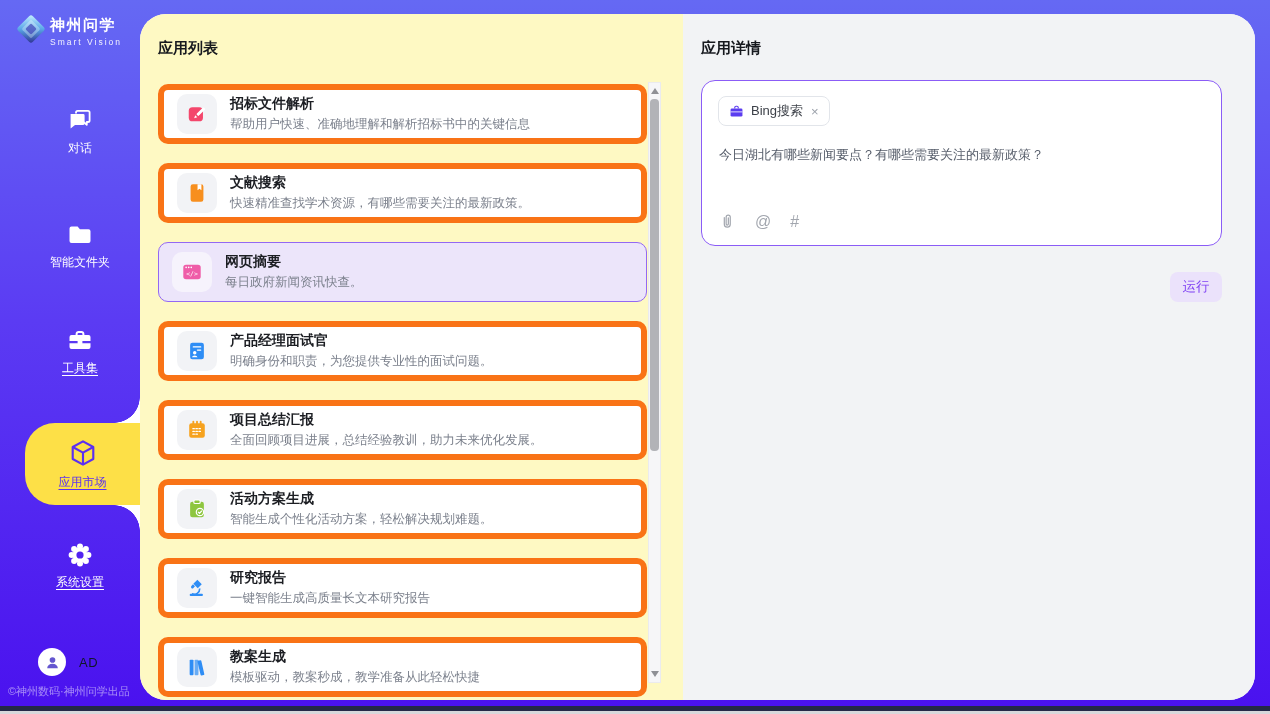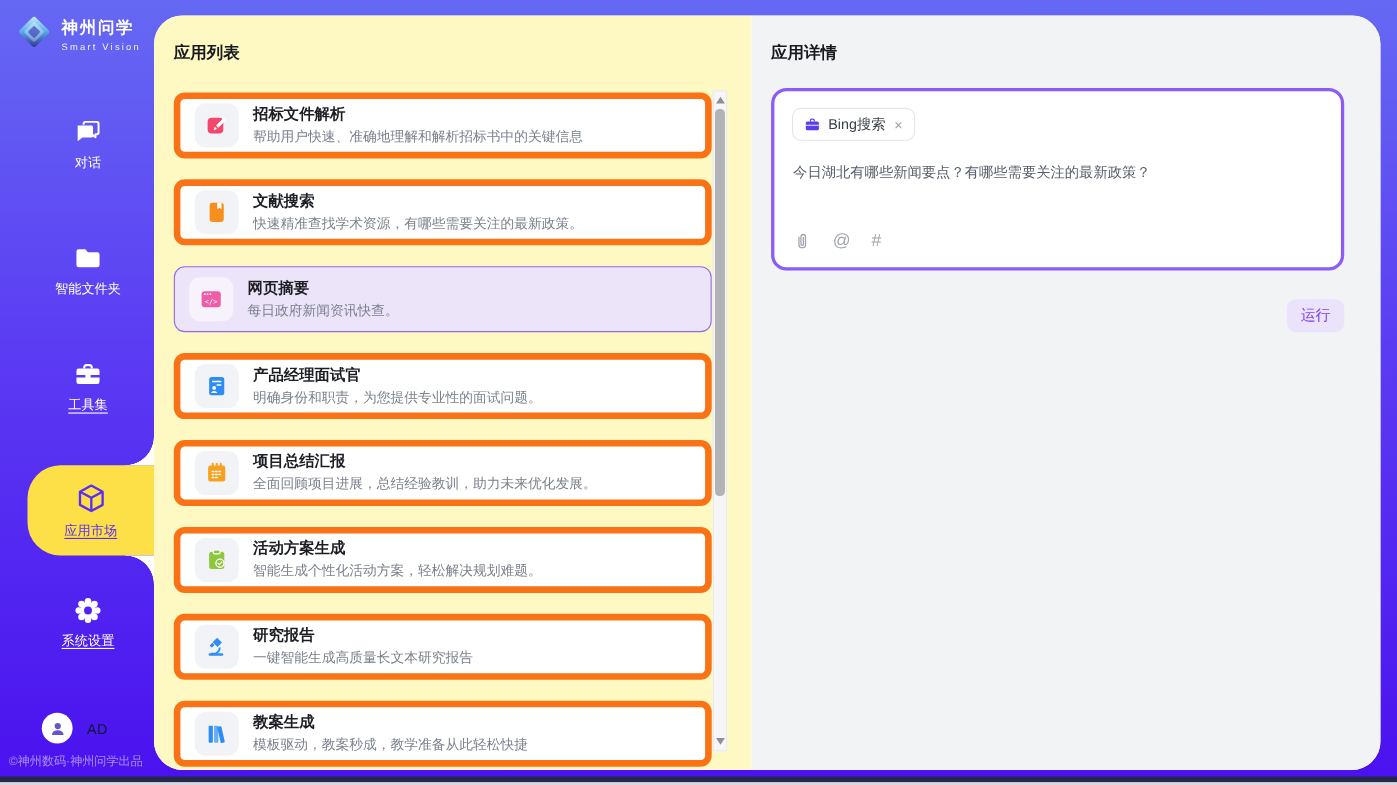--- a/index.html
+++ b/index.html
@@ -5,21 +5,21 @@
   * { margin:0; padding:0; box-sizing:border-box; }
   html,body { width:1270px; height:714px; }
   body {
     position:relative; overflow:hidden;
     font-family:"Liberation Sans","DejaVu Sans",sans-serif;
     background:linear-gradient(180deg,#6569f3 0%,#5b3bf3 45%,#4a11ef 100%);
   }
 
   
   .sidebar { position:absolute; left:0; top:0; width:140px; height:714px; }
-  .brand { position:absolute; left:13px; top:11px; display:flex; align-items:center; gap:7px; }
+  .brand { position:absolute; left:13px; top:11px; display:flex; align-items:center; gap:1px; }
   .brand-cn { color:#fff; font-size:15px; font-weight:700; letter-spacing:1.5px; }
   .brand-en { color:rgba(255,255,255,.92); font-size:8.5px; letter-spacing:2px; margin-top:2px; }
   .nav-item { position:absolute; left:0; width:160px; display:flex; flex-direction:column;
               align-items:center; gap:4px; cursor:pointer; }
   .nav-label { color:#fff; font-size:12px; }
   .nav-label.u { text-decoration:underline; text-underline-offset:3px; }
   .nav-item.active { left:25px; width:115px; height:82px; background:#fde047;
               border-radius:30px 0 0 30px; justify-content:center; gap:6px; }
   .nav-item.active .nav-label { color:#5b2ff2; }
   .nav-item.active .nav-icon { color:#5b2ff2; }
@@ -63,21 +63,21 @@
                background:#f6f6f8; border:1px solid #ebebee; }
   .sb-up, .sb-down { position:absolute; left:2px; width:0; height:0; cursor:pointer;
                border-left:4.5px solid transparent; border-right:4.5px solid transparent; }
   .sb-up { top:5px; border-bottom:6px solid #8f9095; }
   .sb-down { bottom:5px; border-top:6px solid #8f9095; }
   .sb-thumb { position:absolute; left:1px; top:16px; width:9px; height:352px;
               background:#b2b3b7; border-radius:4px; cursor:grab; }
 
   
   .composer-card { position:absolute; left:18px; top:66px; width:521px; height:166px;
-                   background:#fff; border:3px solid #8b5cf6; border-radius:14px; }
+                   background:#fff; border:1px solid #8b5cf6; border-radius:14px; }
   .tool-tag { position:absolute; left:16px; top:15px; height:30px; display:inline-flex;
               align-items:center; gap:7px; padding:0 10px; border:1px solid #e2e5ea;
               border-radius:8px; background:#fff; cursor:pointer; }
   .tag-icon { color:#5b3df0; display:flex; }
   .tag-label { font-size:13px; color:#3c4048; }
   .tag-close { font-size:13px; color:#9ba1aa; margin-left:1px; cursor:pointer; }
   .prompt-text { position:absolute; left:17px; top:64px; right:16px;
                  font-size:13px; color:#565d6a; line-height:1.5; cursor:text; }
   .composer-tools { position:absolute; left:17px; bottom:15px; display:flex;
                     align-items:center; gap:19px; color:#a2a6ae; }

